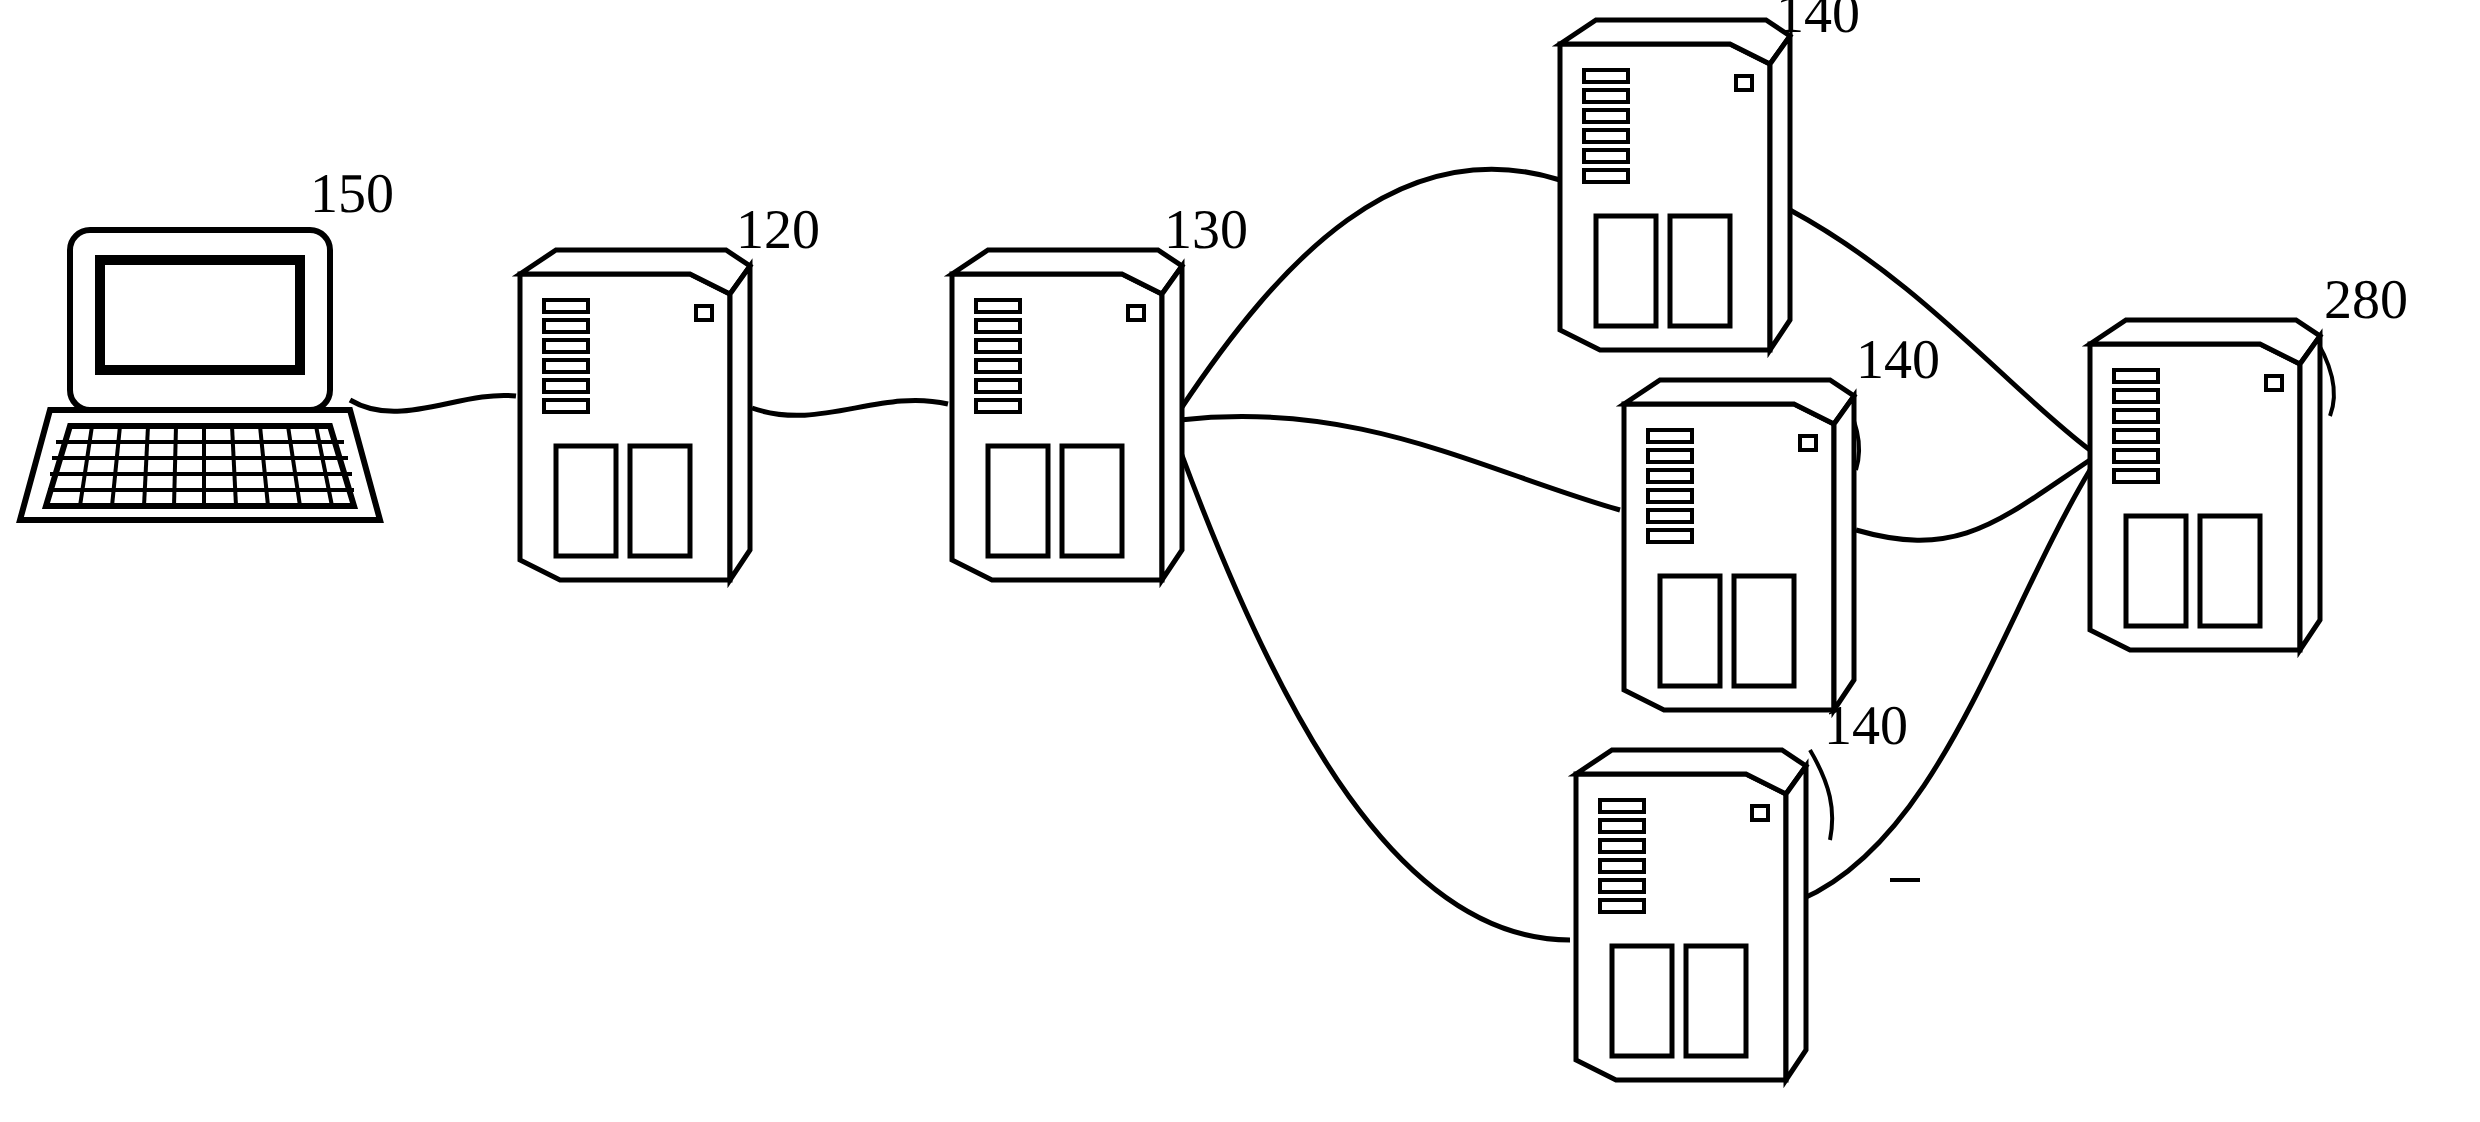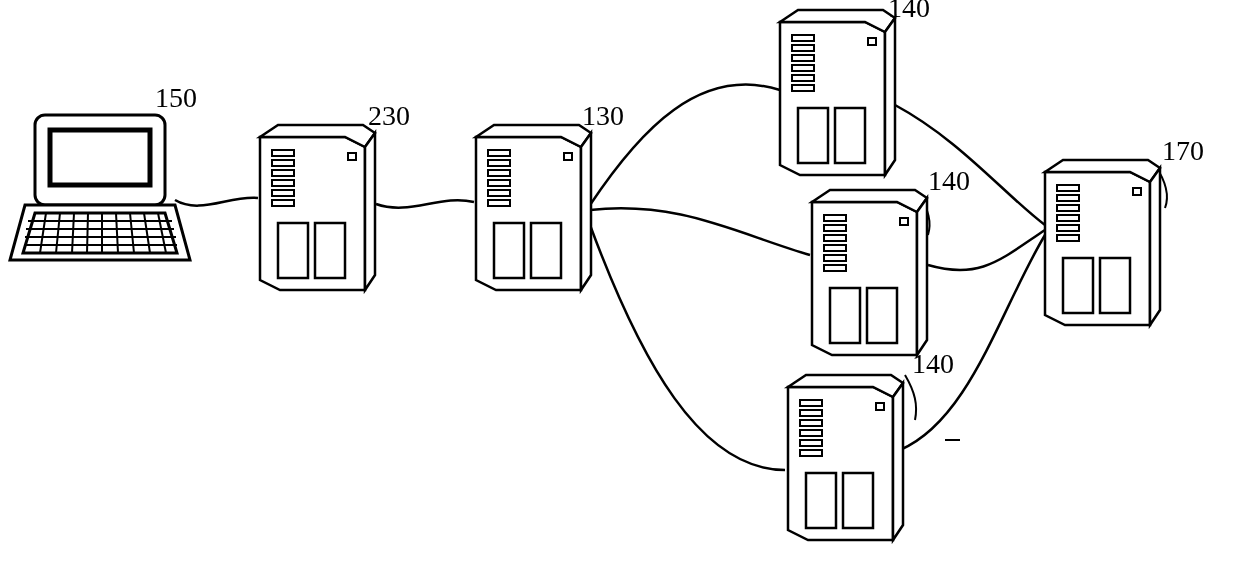--- a/index.html
+++ b/index.html
@@ -137,24 +137,24 @@
 
 <svg width="1240" height="561">
   <use href="#server-shape" x="788" y="375"></use>
 </svg>
 
 <svg width="1240" height="561">
   <use href="#server-shape" x="1045" y="160"></use>
 </svg>
 
 <div class="label" style="left:155px; top:82px;">150</div>
-<div class="label" style="left:368px; top:100px;">230</div>
+<div class="label" style="left:368px; top:100px;">120</div>
 <div class="label" style="left:582px; top:100px;text-align:center;">130</div>
 <div class="label" style="left:888px; top:-8px;">140</div>
 <div class="label" style="left:928px; top:165px;">140</div>
 <div class="label" style="left:912px; top:348px;">140</div>
-<div class="label" style="left:1162px; top:135px;">170</div>
+<div class="label" style="left:1162px; top:135px;">280</div>
 
 <svg width="1240" height="561">
   <line x1="945" y1="440" x2="960" y2="440" stroke="#000" stroke-width="2"></line>
 </svg>
 
 </div>
 
 </body></html>

